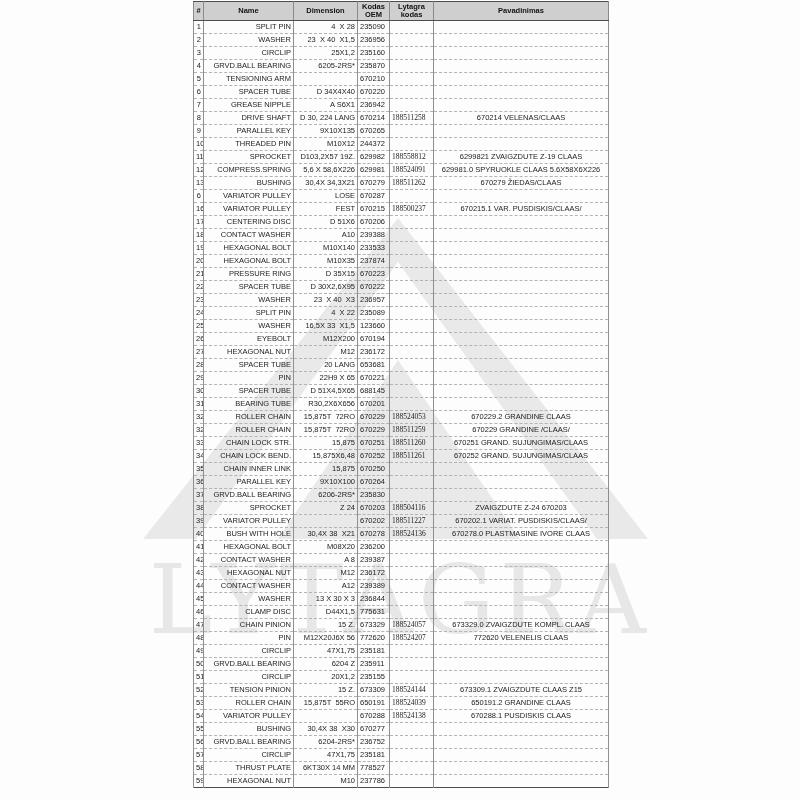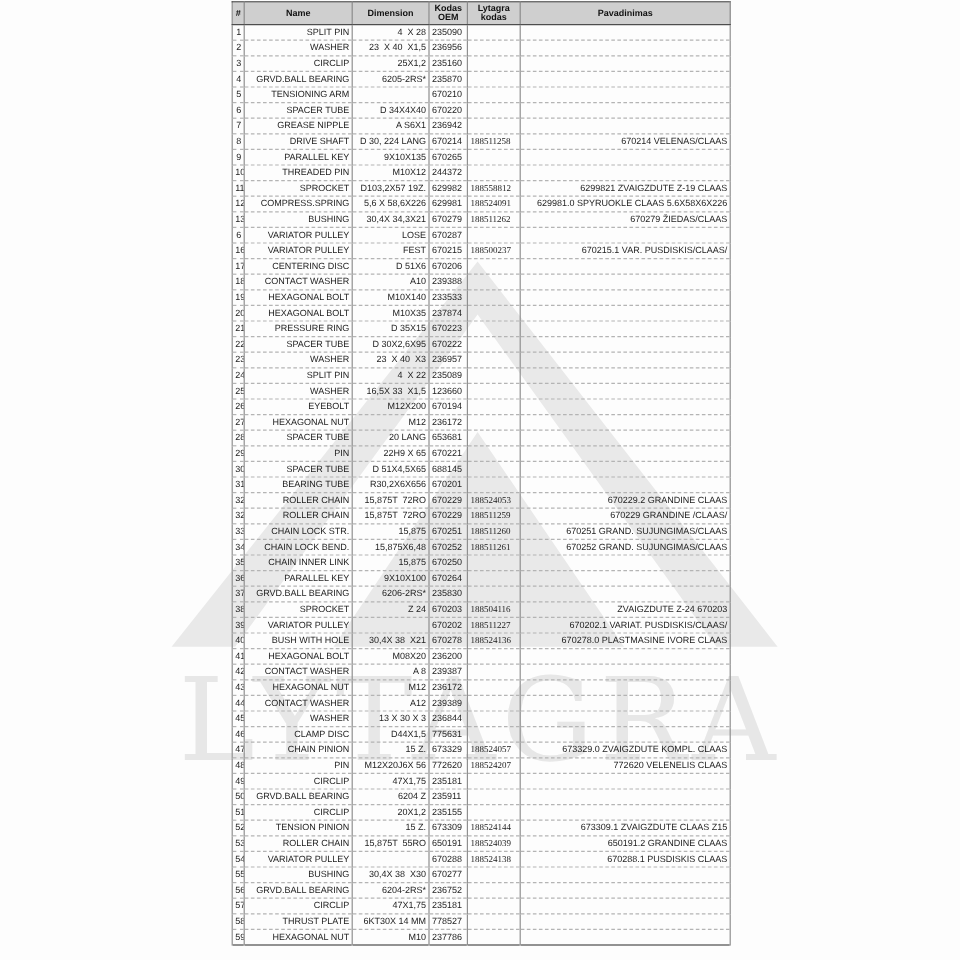--- a/index.html
+++ b/index.html
@@ -36,21 +36,21 @@
     white-space:pre; overflow:hidden;
     background:transparent;
     line-height:12px;
   }
   td.c-num { text-align:right; padding:0 1px 0 0; }
   td.c-name { text-align:right; }
   td.c-dim { text-align:right; }
   td.c-dim.right { text-align:right; }
   td.c-oem { text-align:left; padding:0; }
   td.c-lyt { text-align:left; padding:0;font-family:Liberation Serif, serif; }
-  td.c-pav { text-align:right;margin-top:32px; }
+  td.c-pav { text-align:center;margin-top:32px; }
 </style>
 </head>
 <body>
 
 <div class="page">
 
   <svg class="watermark" width="800" height="800" viewBox="0 0 800 800">
     <defs>
       <path id="wm-tri" fill-rule="evenodd" d="M398,218 L143,539 L648,539 Z
                M398,262 L196,539 L597,539 Z

